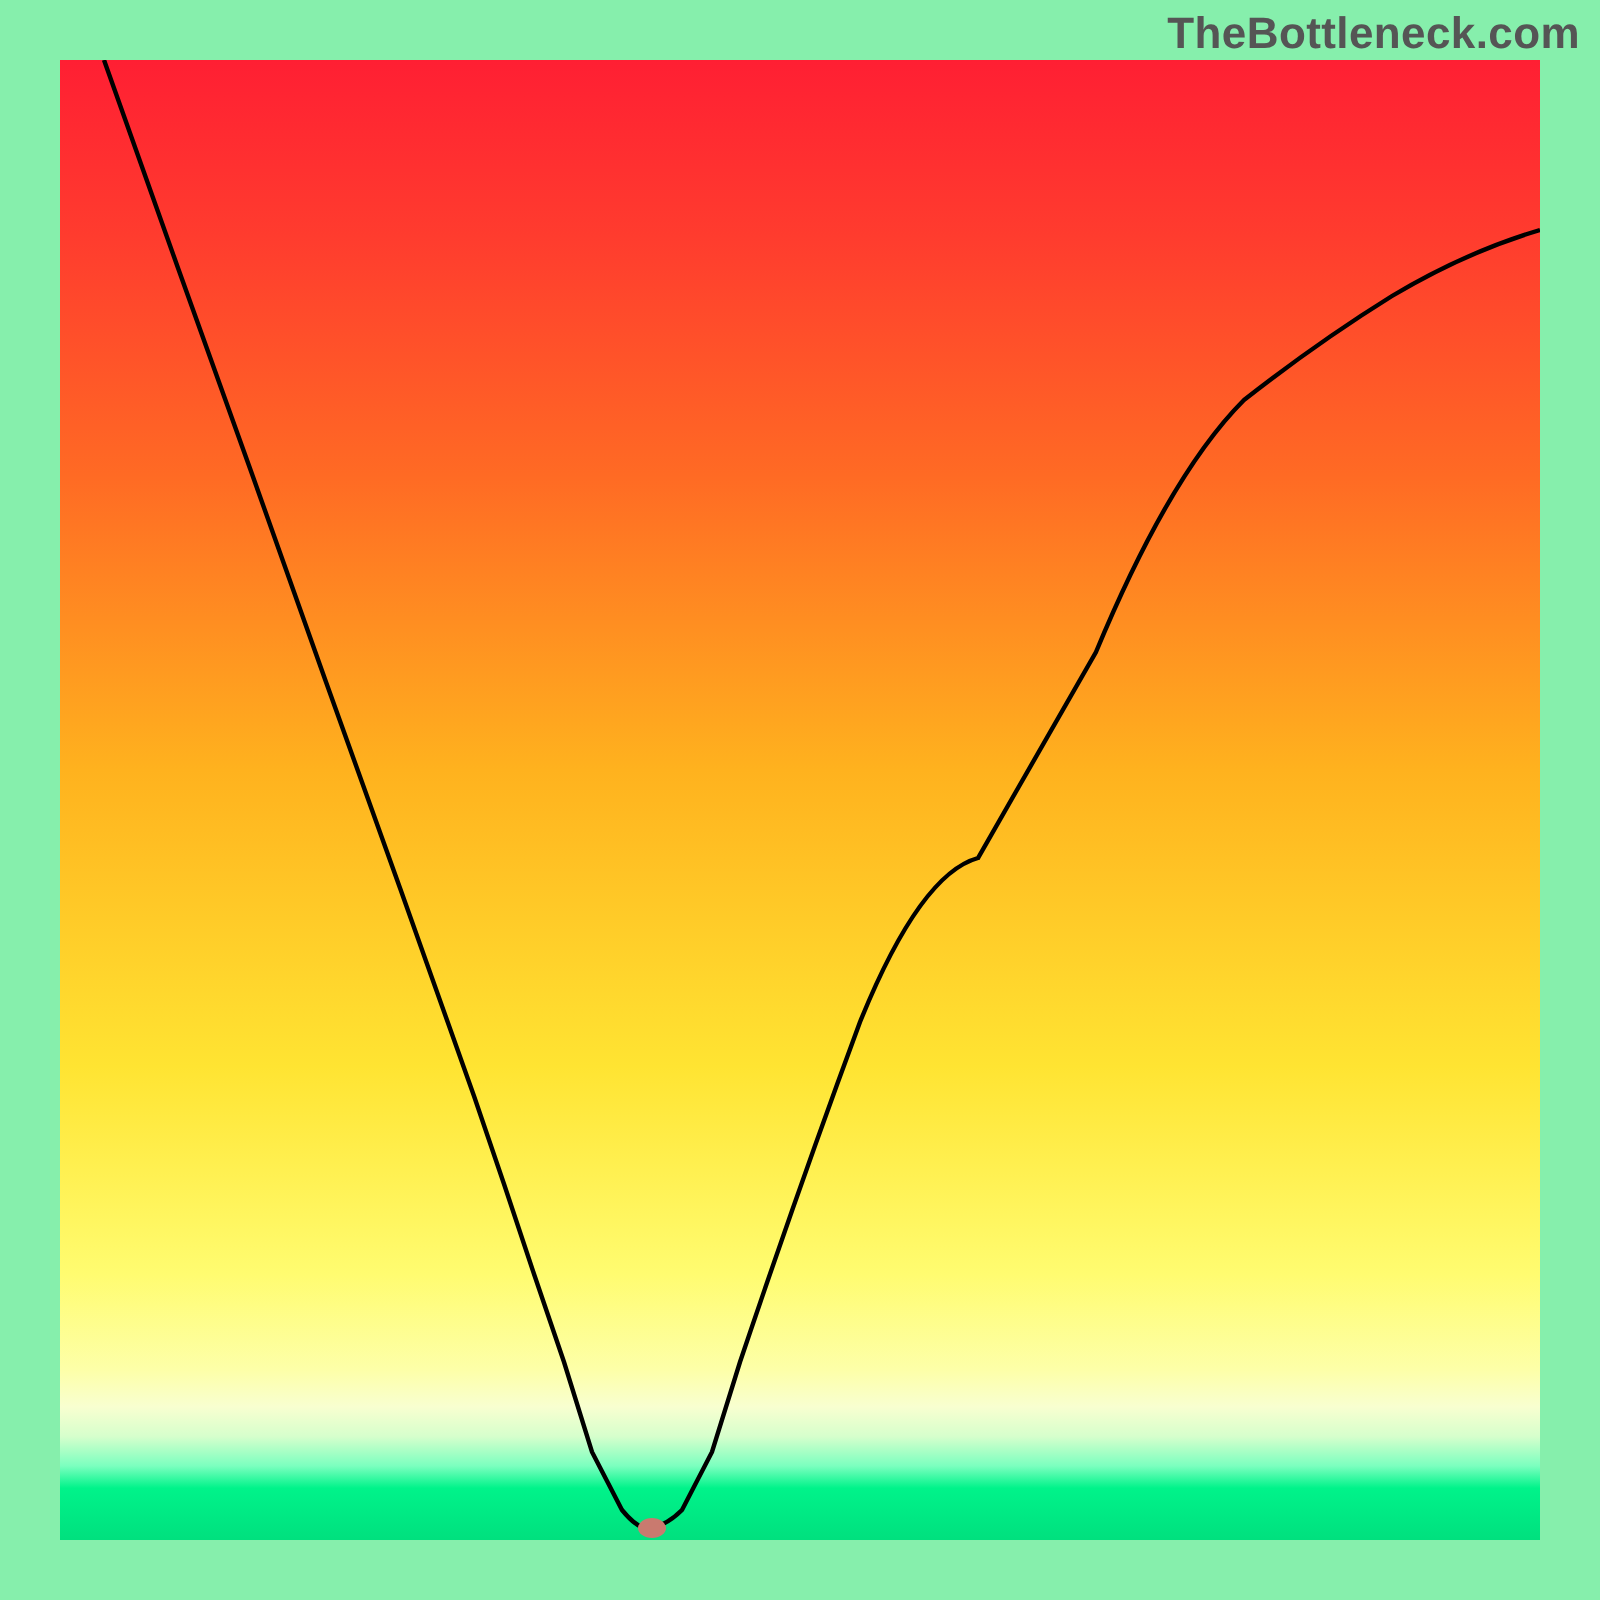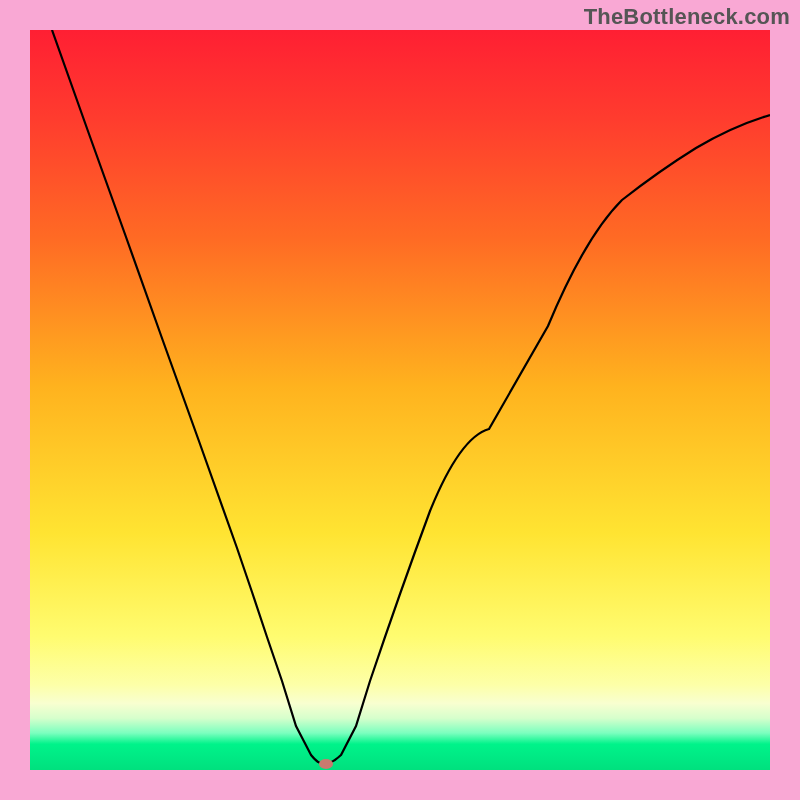--- a/index.html
+++ b/index.html
@@ -8,21 +8,21 @@
     width: 800px;
     height: 800px;
     background: #000;
     overflow: hidden;
     font-family: Arial, Helvetica, sans-serif;
   }
   .frame {
     position: relative;
     width: 800px;
     height: 800px;
-    background: #f9a8d4;
+    background: #86efac;
   }
   .watermark {
     position: absolute;
     top: 4px;
     right: 10px;
     color: #555;
     font-size: 22px;
     font-weight: 600;
     letter-spacing: 0.2px;
     z-index: 10;

